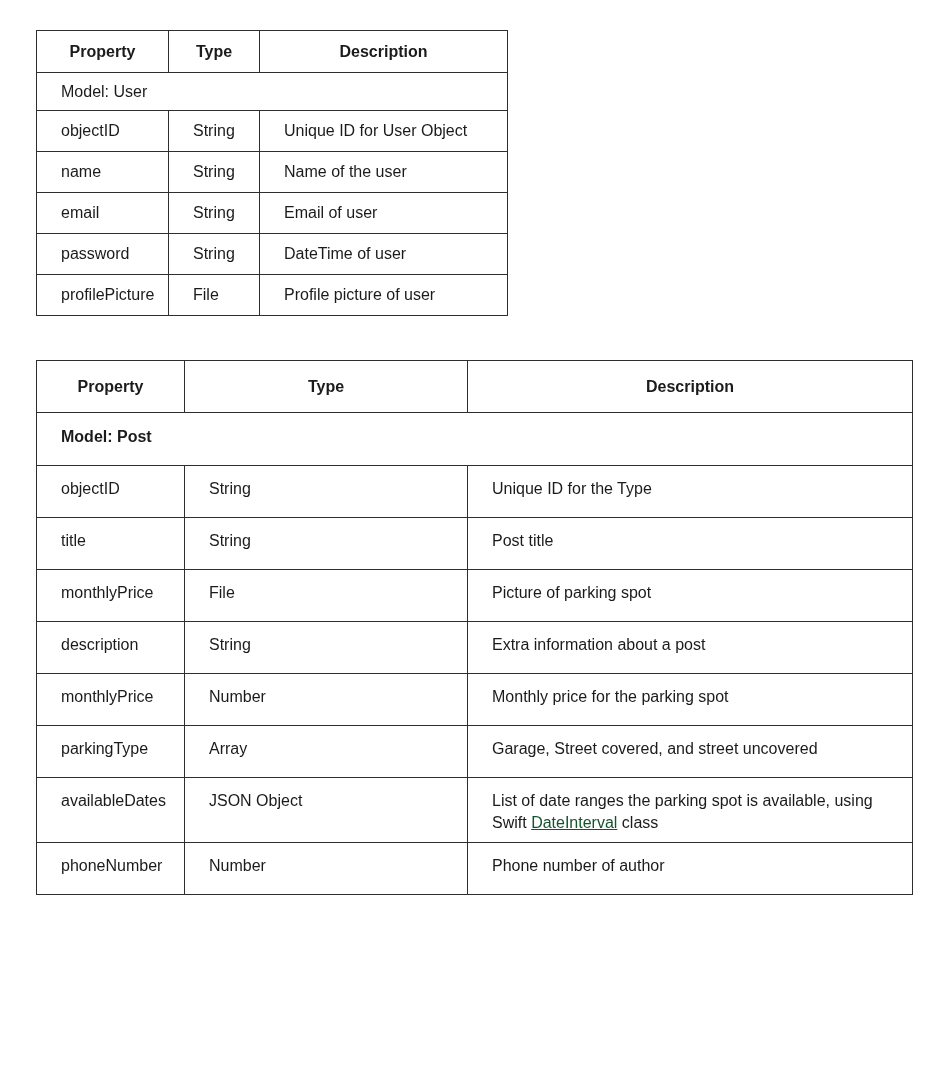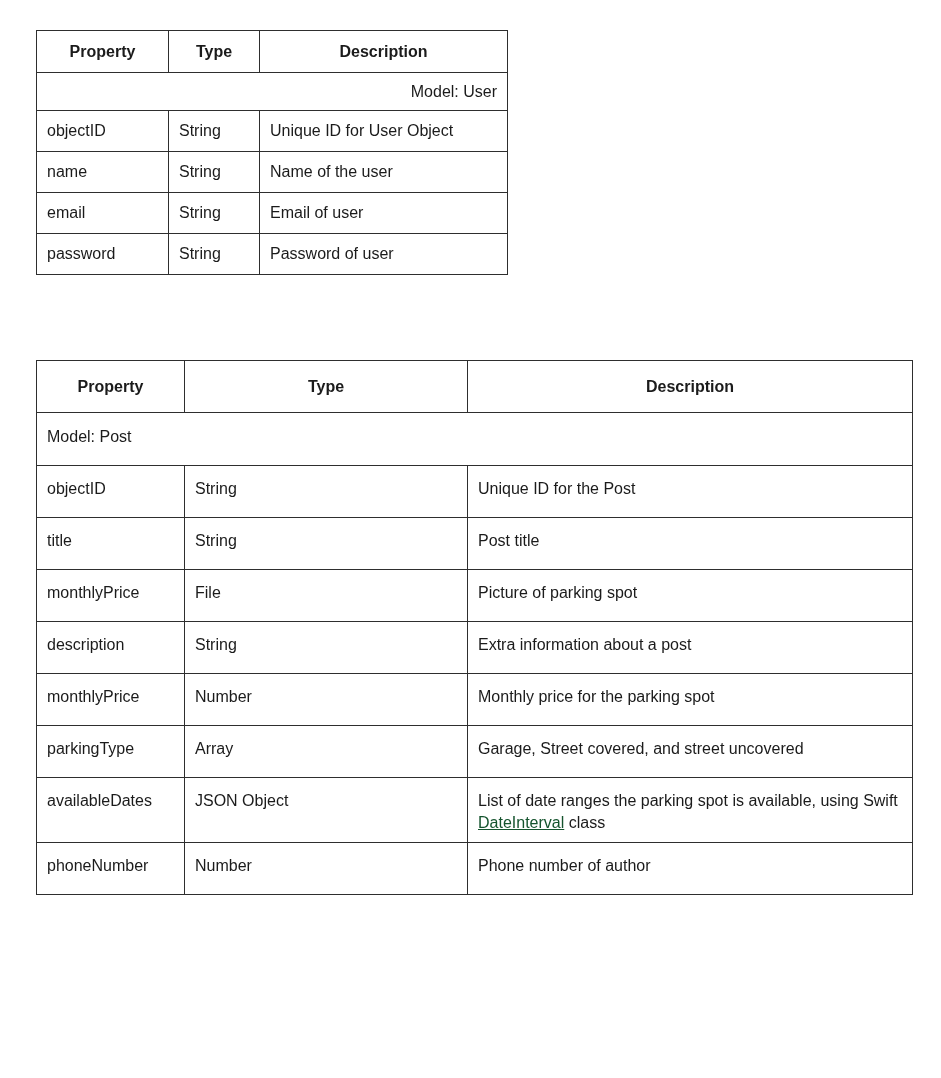--- a/index.html
+++ b/index.html
@@ -12,36 +12,36 @@
   }
   table {
     position: absolute;
     border-collapse: collapse;
     table-layout: fixed;
     background: #ffffff;
     font-size: 16px;
   }
   td, th {
     border: 1px solid #2e2e2e;
-    padding: 0 10px;
+    padding: 0 24px;
     overflow: hidden;
     text-align: left;
     font-weight: normal;
   }
   thead th { font-weight: bold; text-align: center; vertical-align: middle; }
 
   
   #user-table { left: 36px; top: 30px; width: 471px; line-height: 20px; }
-  #user-table .title-row td { height: 38px; vertical-align: middle; text-align: right; }
+  #user-table .title-row td { height: 38px; vertical-align: middle; }
   #user-table thead th { height: 42px; }
   #user-table tbody td { height: 41px; vertical-align: middle; }
 
   
   #post-table { left: 36px; top: 360px; width: 876px; line-height: 22px; }
-  #post-table .title-row td { height: 53px; vertical-align: top; padding-top: 13px; }
+  #post-table .title-row td { height: 53px; vertical-align: top; padding-top: 13px; font-weight: bold; }
   #post-table thead th { height: 52px; }
   #post-table tbody td { height: 52px; vertical-align: top; padding-top: 12px; padding-bottom: 8px; }
 
   a.doc-link { text-decoration: underline; cursor: pointer; }
 </style>
 </head>
 <body>
 
 <table id="user-table">
   <colgroup>
@@ -73,21 +73,26 @@
         <td>Name of the user</td>
       </tr>
       <tr>
         <td>email</td>
         <td>String</td>
         <td>Email of user</td>
       </tr>
       <tr>
         <td>password</td>
         <td>String</td>
-        <td>Password of user</td>
+        <td>DateTime of user</td>
+      </tr>
+      <tr>
+        <td>profilePicture</td>
+        <td>File</td>
+        <td>Profile picture of user</td>
       </tr>
     </tbody>
 </table>
 
 <table id="post-table">
   <colgroup>
     <col style="width:148px">
       <col style="width:283px">
       <col style="width:445px">
   </colgroup>
@@ -100,21 +105,21 @@
     <tr>
       <th>Property</th>
       <th>Type</th>
       <th>Description</th>
     </tr>
   </thead>
   <tbody>
       <tr>
         <td>objectID</td>
         <td>String</td>
-        <td>Unique ID for the Post</td>
+        <td>Unique ID for the Type</td>
       </tr>
       <tr>
         <td>title</td>
         <td>String</td>
         <td>Post title</td>
       </tr>
       <tr>
         <td>monthlyPrice</td>
         <td>File</td>
         <td>Picture of parking spot</td>

